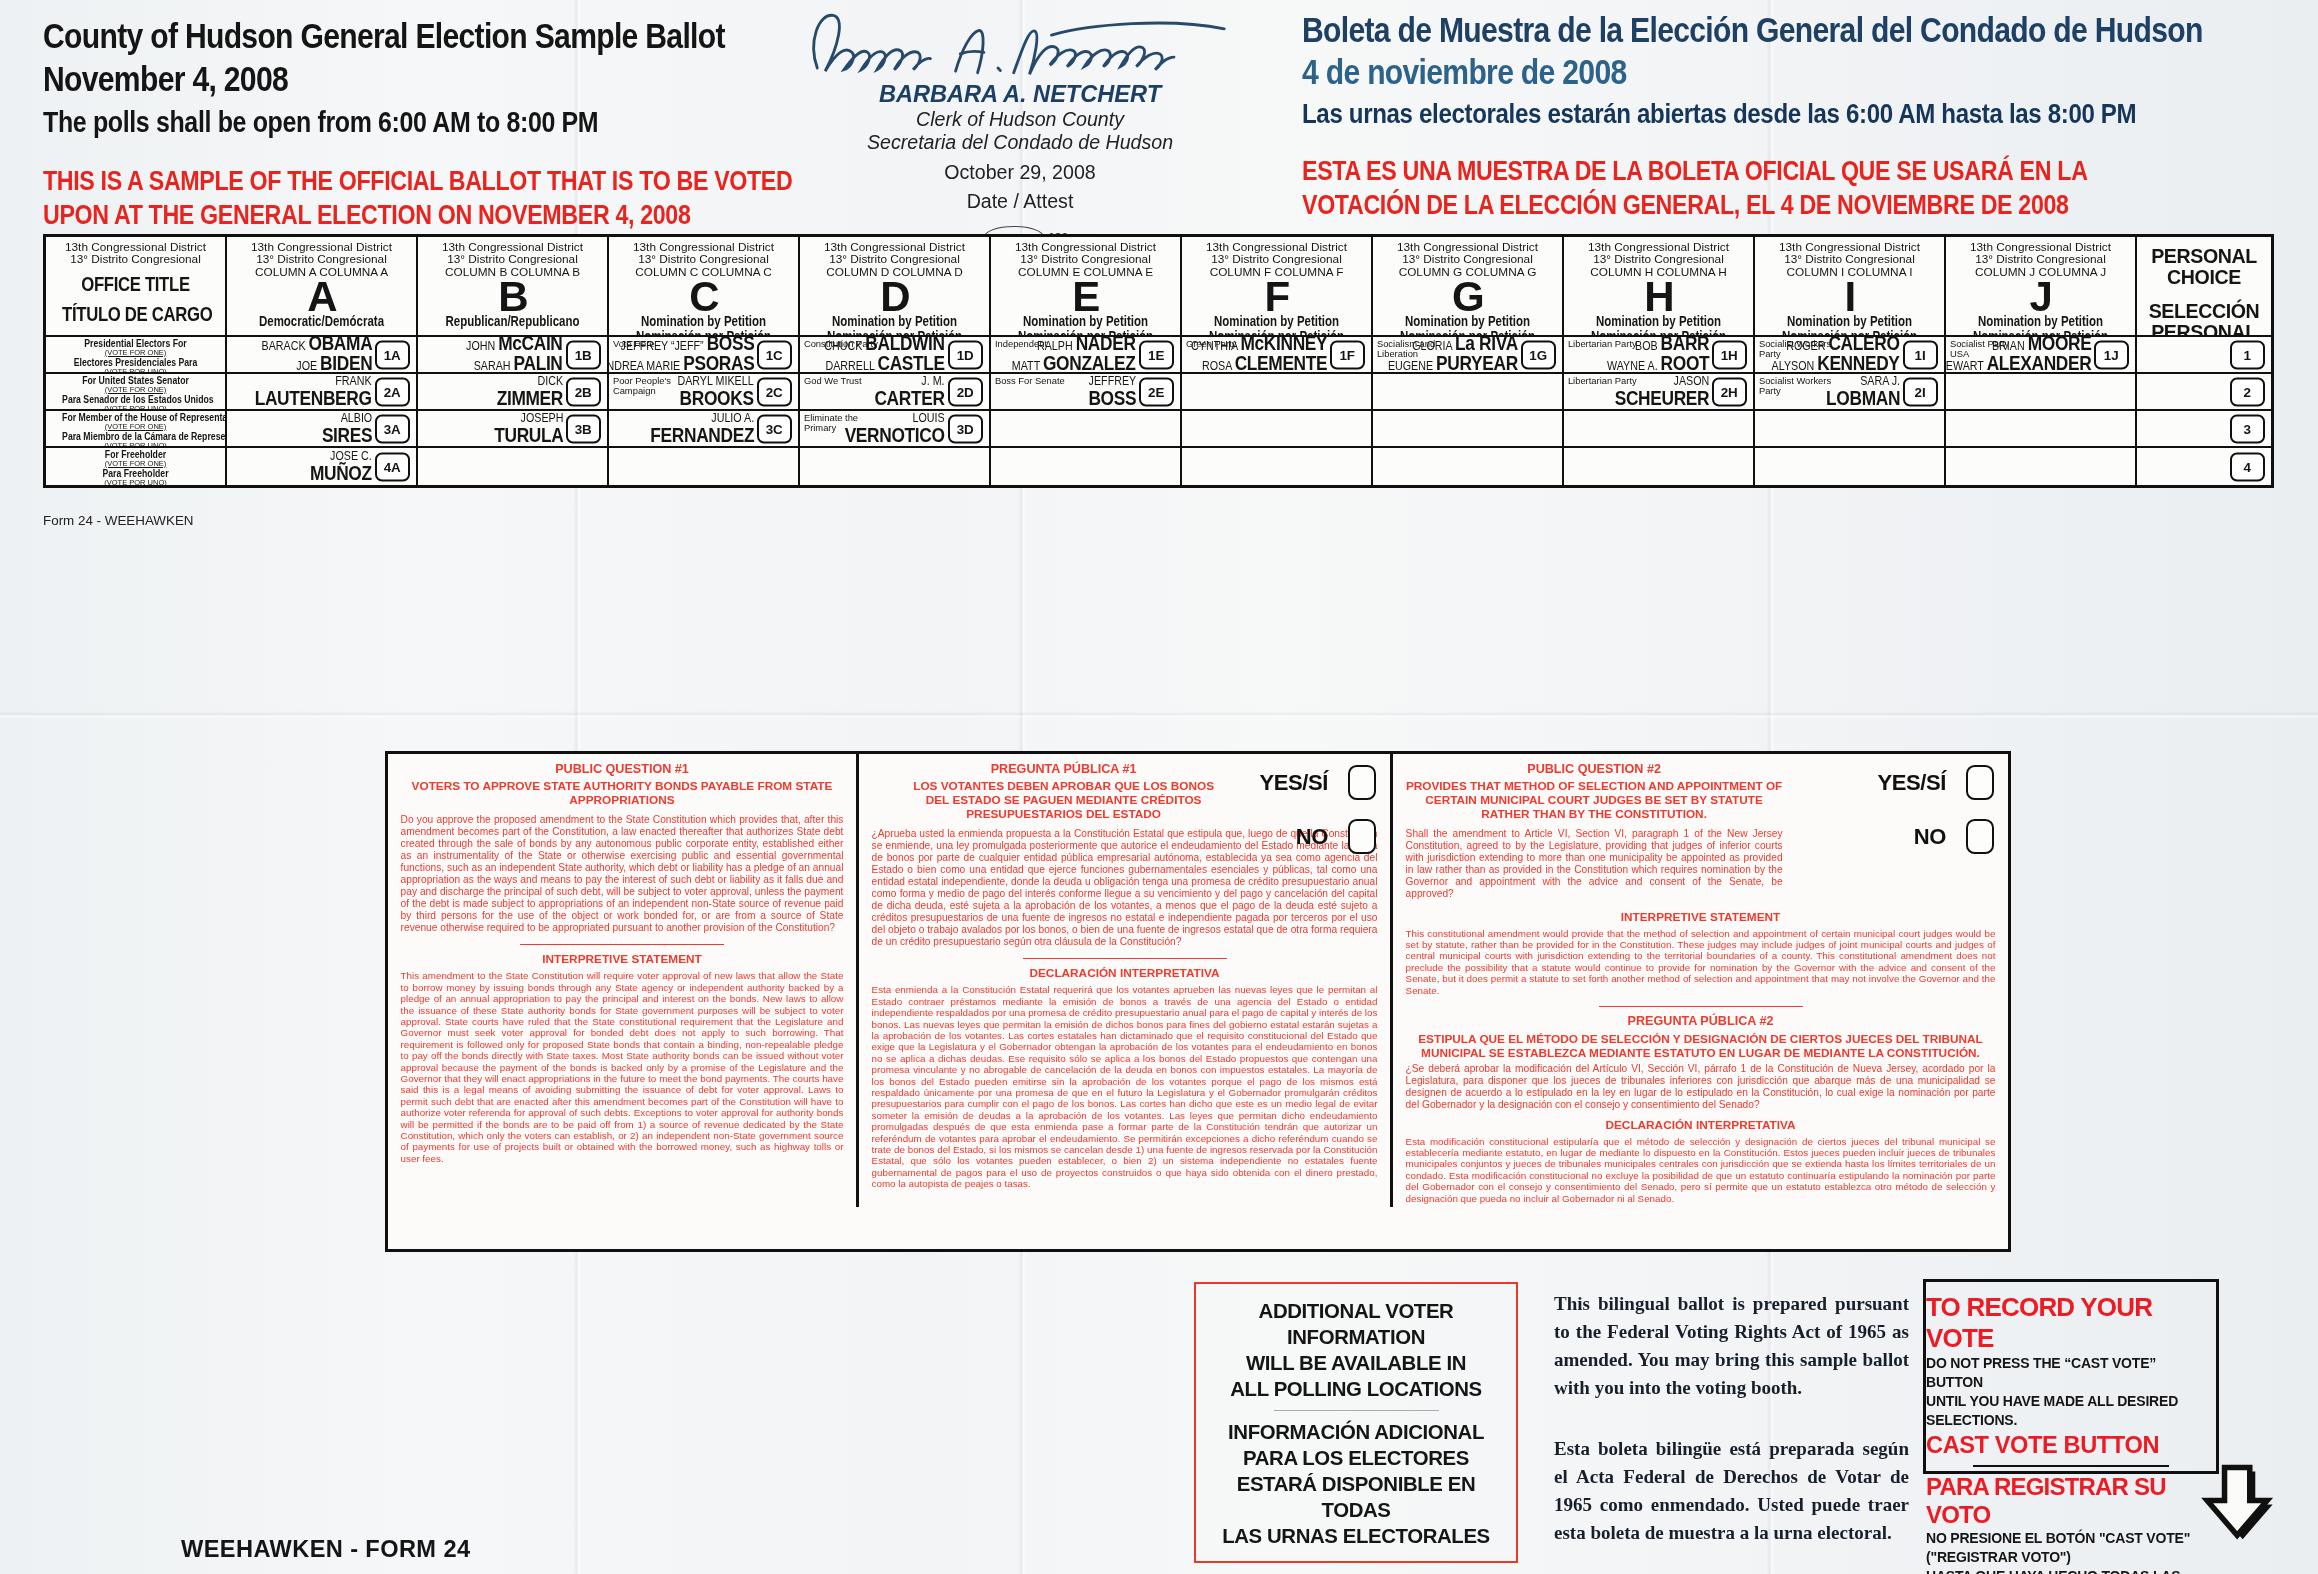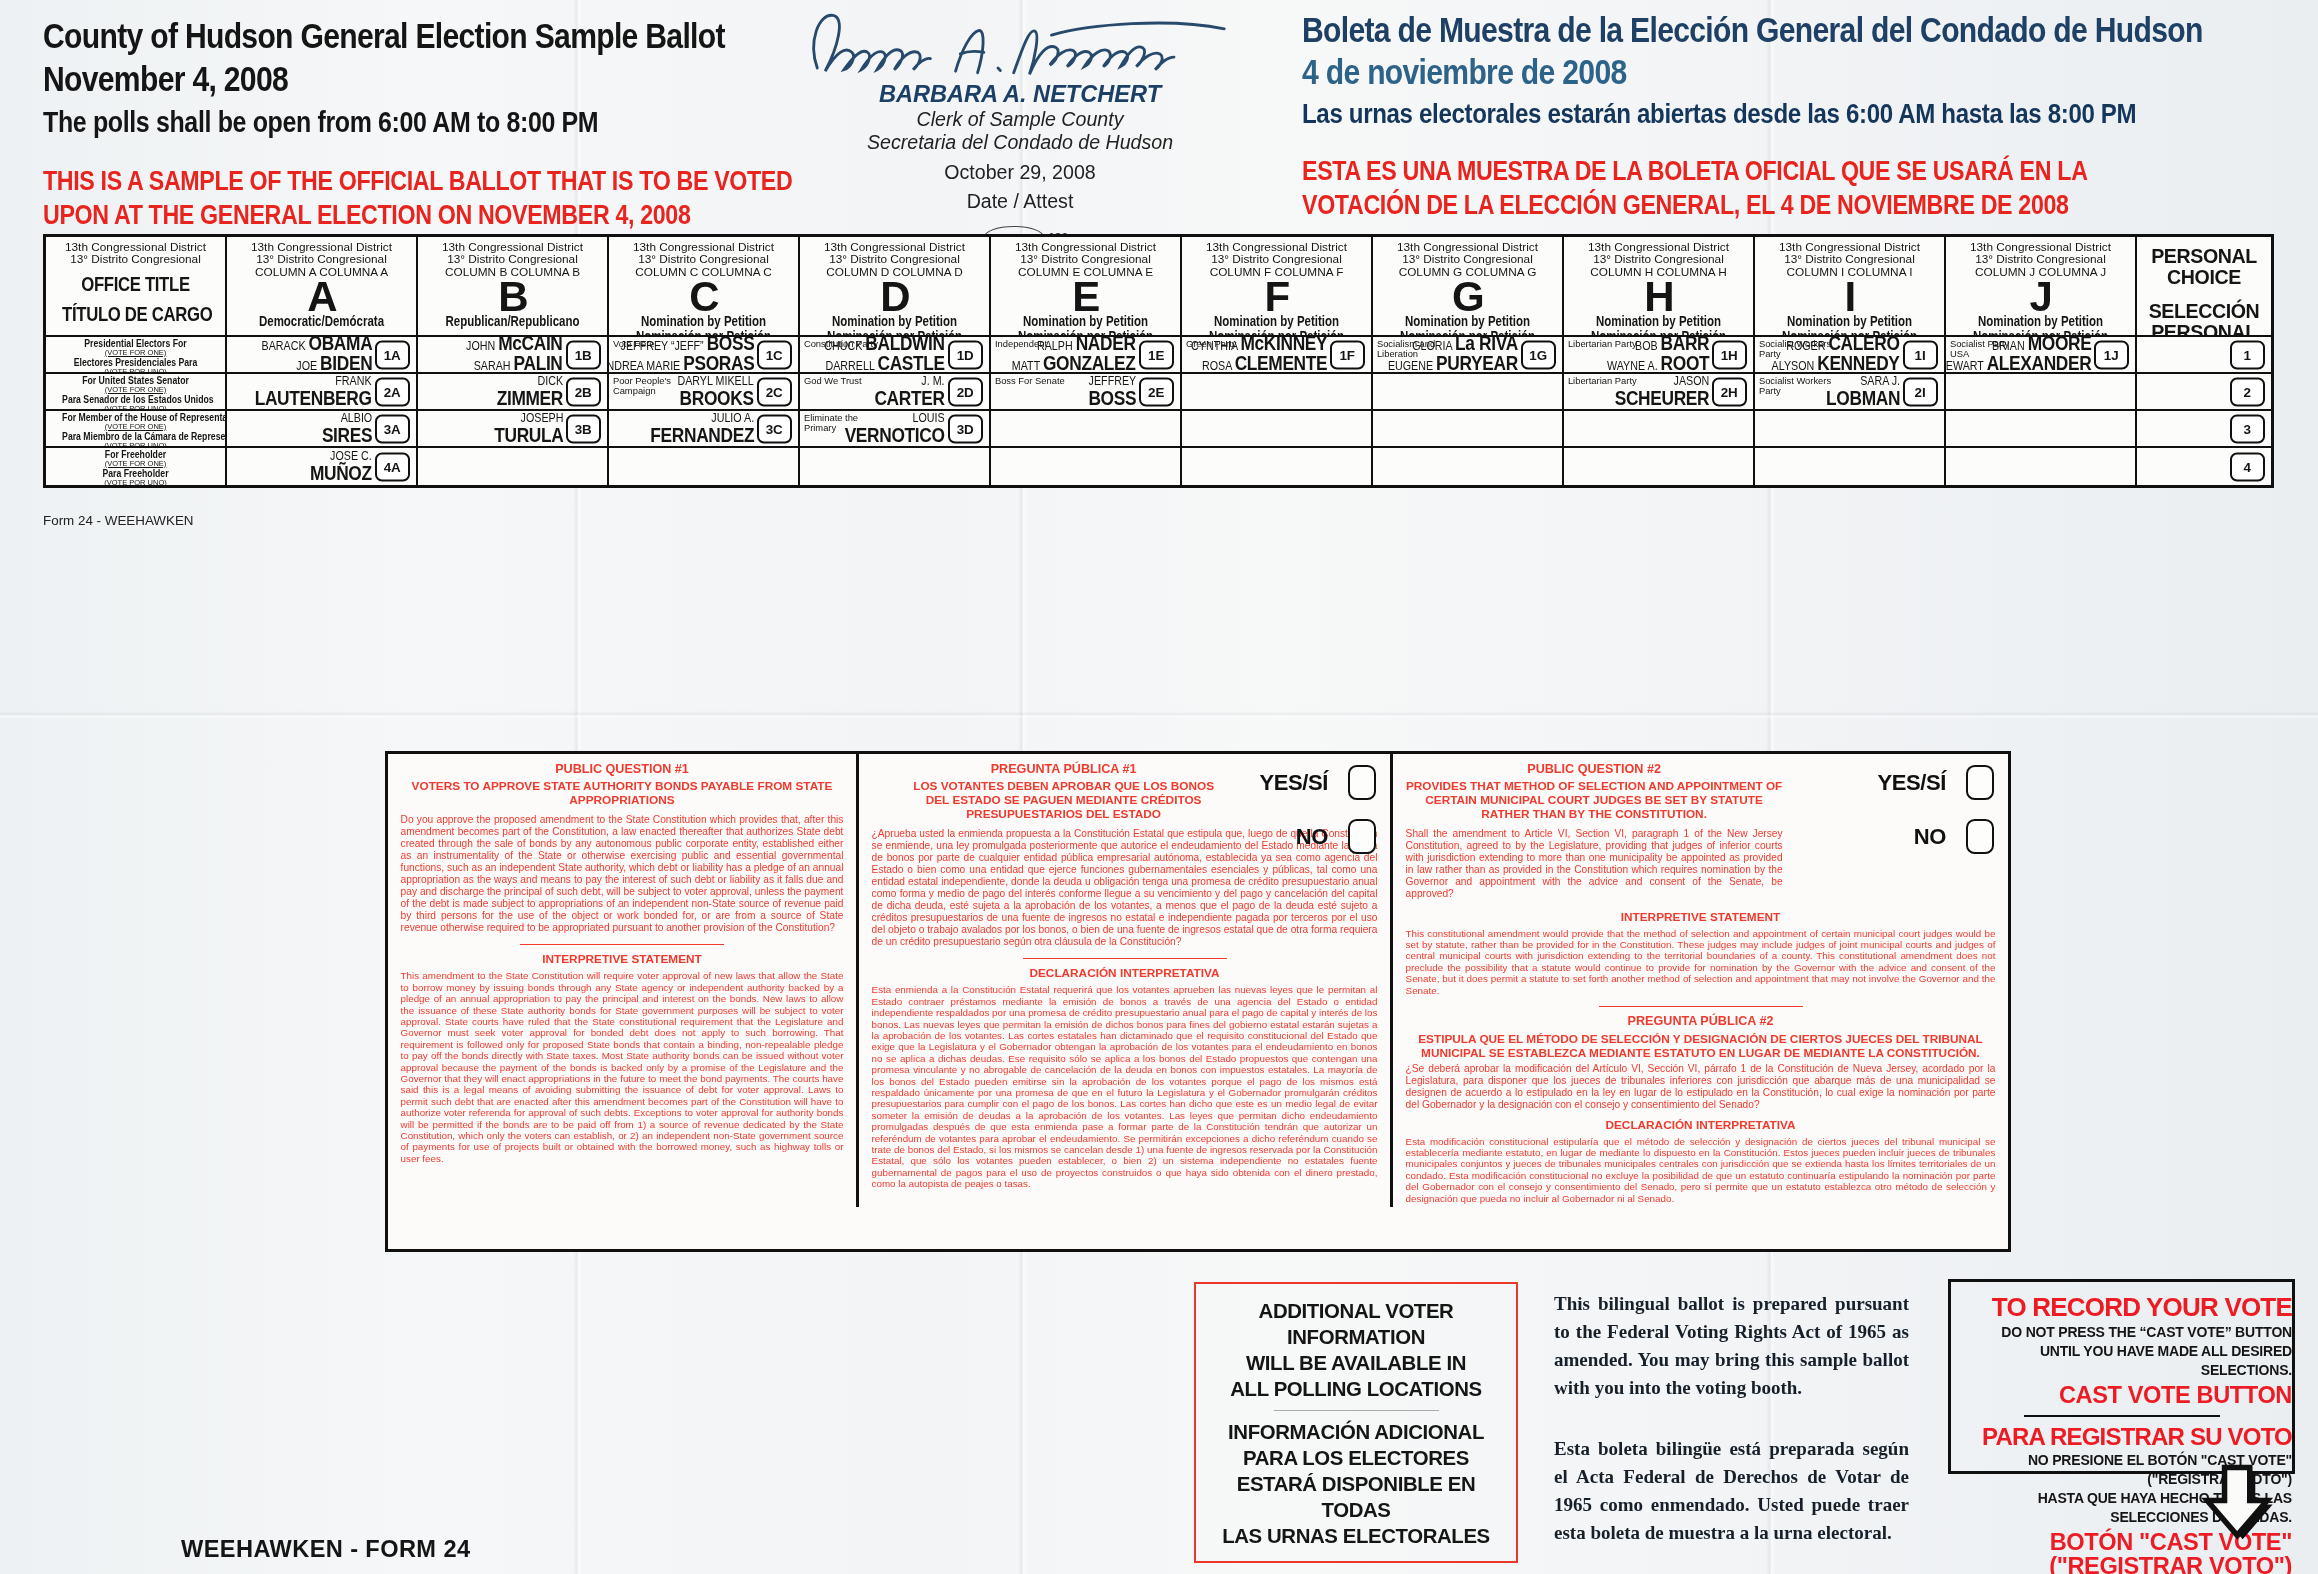--- a/index.html
+++ b/index.html
@@ -84,21 +84,21 @@
   .yn-row{display:flex;align-items:center;justify-content:flex-end;margin-bottom:19px;}
   .yn-label{font-size:22px;font-weight:800;margin-right:20.4px;letter-spacing:-0.4px;color:#111;}
   .cbox{width:23.6px;height:31px;border:2.7px solid #101010;border-radius:8.6px;background:#fdfdfc;display:inline-block;}
 
   
   .addinfo{position:absolute;left:1194px;top:1282px;width:324px;border:2.4px solid #e8392b;text-align:center;padding:14px 4.7px 12.6px;box-sizing:border-box;}
   .ai-line{font-size:20.4px;font-weight:800;line-height:26px;letter-spacing:-0.4px;}
   .ai-divider{width:165px;border-top:1.6px solid #aaa;margin:7.9px auto;}
   .biling{position:absolute;left:1554px;top:1290px;width:355px;font-family:"Liberation Serif",serif;font-weight:bold;font-size:19px;line-height:28px;text-align:justify;color:#17202a;}
   .biling p{margin:0 0 33px 0;}
-  .record{position:absolute;left:1923px;top:1279px;width:347px;height:195px;border:3.1px solid #101010;text-align:right;box-sizing:border-box;padding-top:10.2px;margin-left:25px;}
+  .record{position:absolute;left:1923px;top:1279px;width:296px;height:195px;border:3.1px solid #101010;text-align:left;box-sizing:border-box;padding-top:10.2px;}
   .rv-title{color:#ed1b23;font-size:26px;font-weight:800;letter-spacing:-0.8px;}
   .rv-line{font-size:14px;font-weight:bold;line-height:19px;letter-spacing:-0.2px;}
   .rv-cast{color:#ed1b23;font-size:23.6px;font-weight:800;margin-top:1.6px;letter-spacing:-0.4px;}
   .rv-divider{width:196px;border-top:2.4px solid #101010;margin:6.3px auto;}
   .arrow{position:absolute;left:2193px;top:1458px;}
   .footer{position:absolute;left:181px;top:1536px;font-size:23.6px;font-weight:800;letter-spacing:0.4px;}
 </style>
 </head>
 <body>
 
@@ -124,21 +124,21 @@
       <title>Barbara A. Netchert</title>
       <g fill="none" stroke="#27496b" stroke-width="3.6" stroke-linecap="round">
         <path d="M22 80 C10 46 24 10 42 13 C58 16 48 54 32 84 C46 60 58 52 66 60 C72 66 64 80 56 82 C66 68 78 54 86 60 C92 64 86 78 78 82 C88 66 98 56 106 60 C112 64 106 78 98 82 C106 68 118 52 128 58 C134 62 128 76 120 82 C128 68 140 56 150 60 C156 64 152 76 144 82 C150 74 160 66 166 68"></path>
         <path d="M198 84 C206 56 218 34 228 32 C236 32 234 60 226 86 M204 62 C214 58 224 58 234 60"></path>
         <path d="M252 80 l3 3"></path>
         <path d="M272 86 C284 52 292 30 299 33 C305 36 299 68 292 88 C304 60 316 48 326 54 C332 58 326 72 318 76 C328 62 340 54 348 58 C354 62 348 74 340 78 C350 64 360 56 368 60 C374 64 370 74 362 78 C372 62 384 54 392 58 C398 62 394 74 386 78 C396 64 406 56 414 60 C420 64 416 74 408 78 C418 60 428 50 436 54 C442 58 436 72 428 78 C438 66 450 58 458 62 C464 66 460 76 452 82 C458 74 468 66 476 66"></path>
         <path d="M320 38 C370 24 470 16 540 30"></path>
       </g>
     </svg>
     <div class="attest-name">BARBARA A. NETCHERT</div>
-    <div class="attest-role">Clerk of Sample County</div>
+    <div class="attest-role">Clerk of Hudson County</div>
     <div class="attest-role">Secretaria del Condado de Hudson</div>
     <div class="attest-date">October 29, 2008</div>
     <div class="attest-date">Date / Attest</div>
     <div class="bug">
       <span class="bug-r">®</span>
       <span class="bug-oval">⬭</span>
       <span class="bug-num">120</span>
     </div>
   </div>
 

